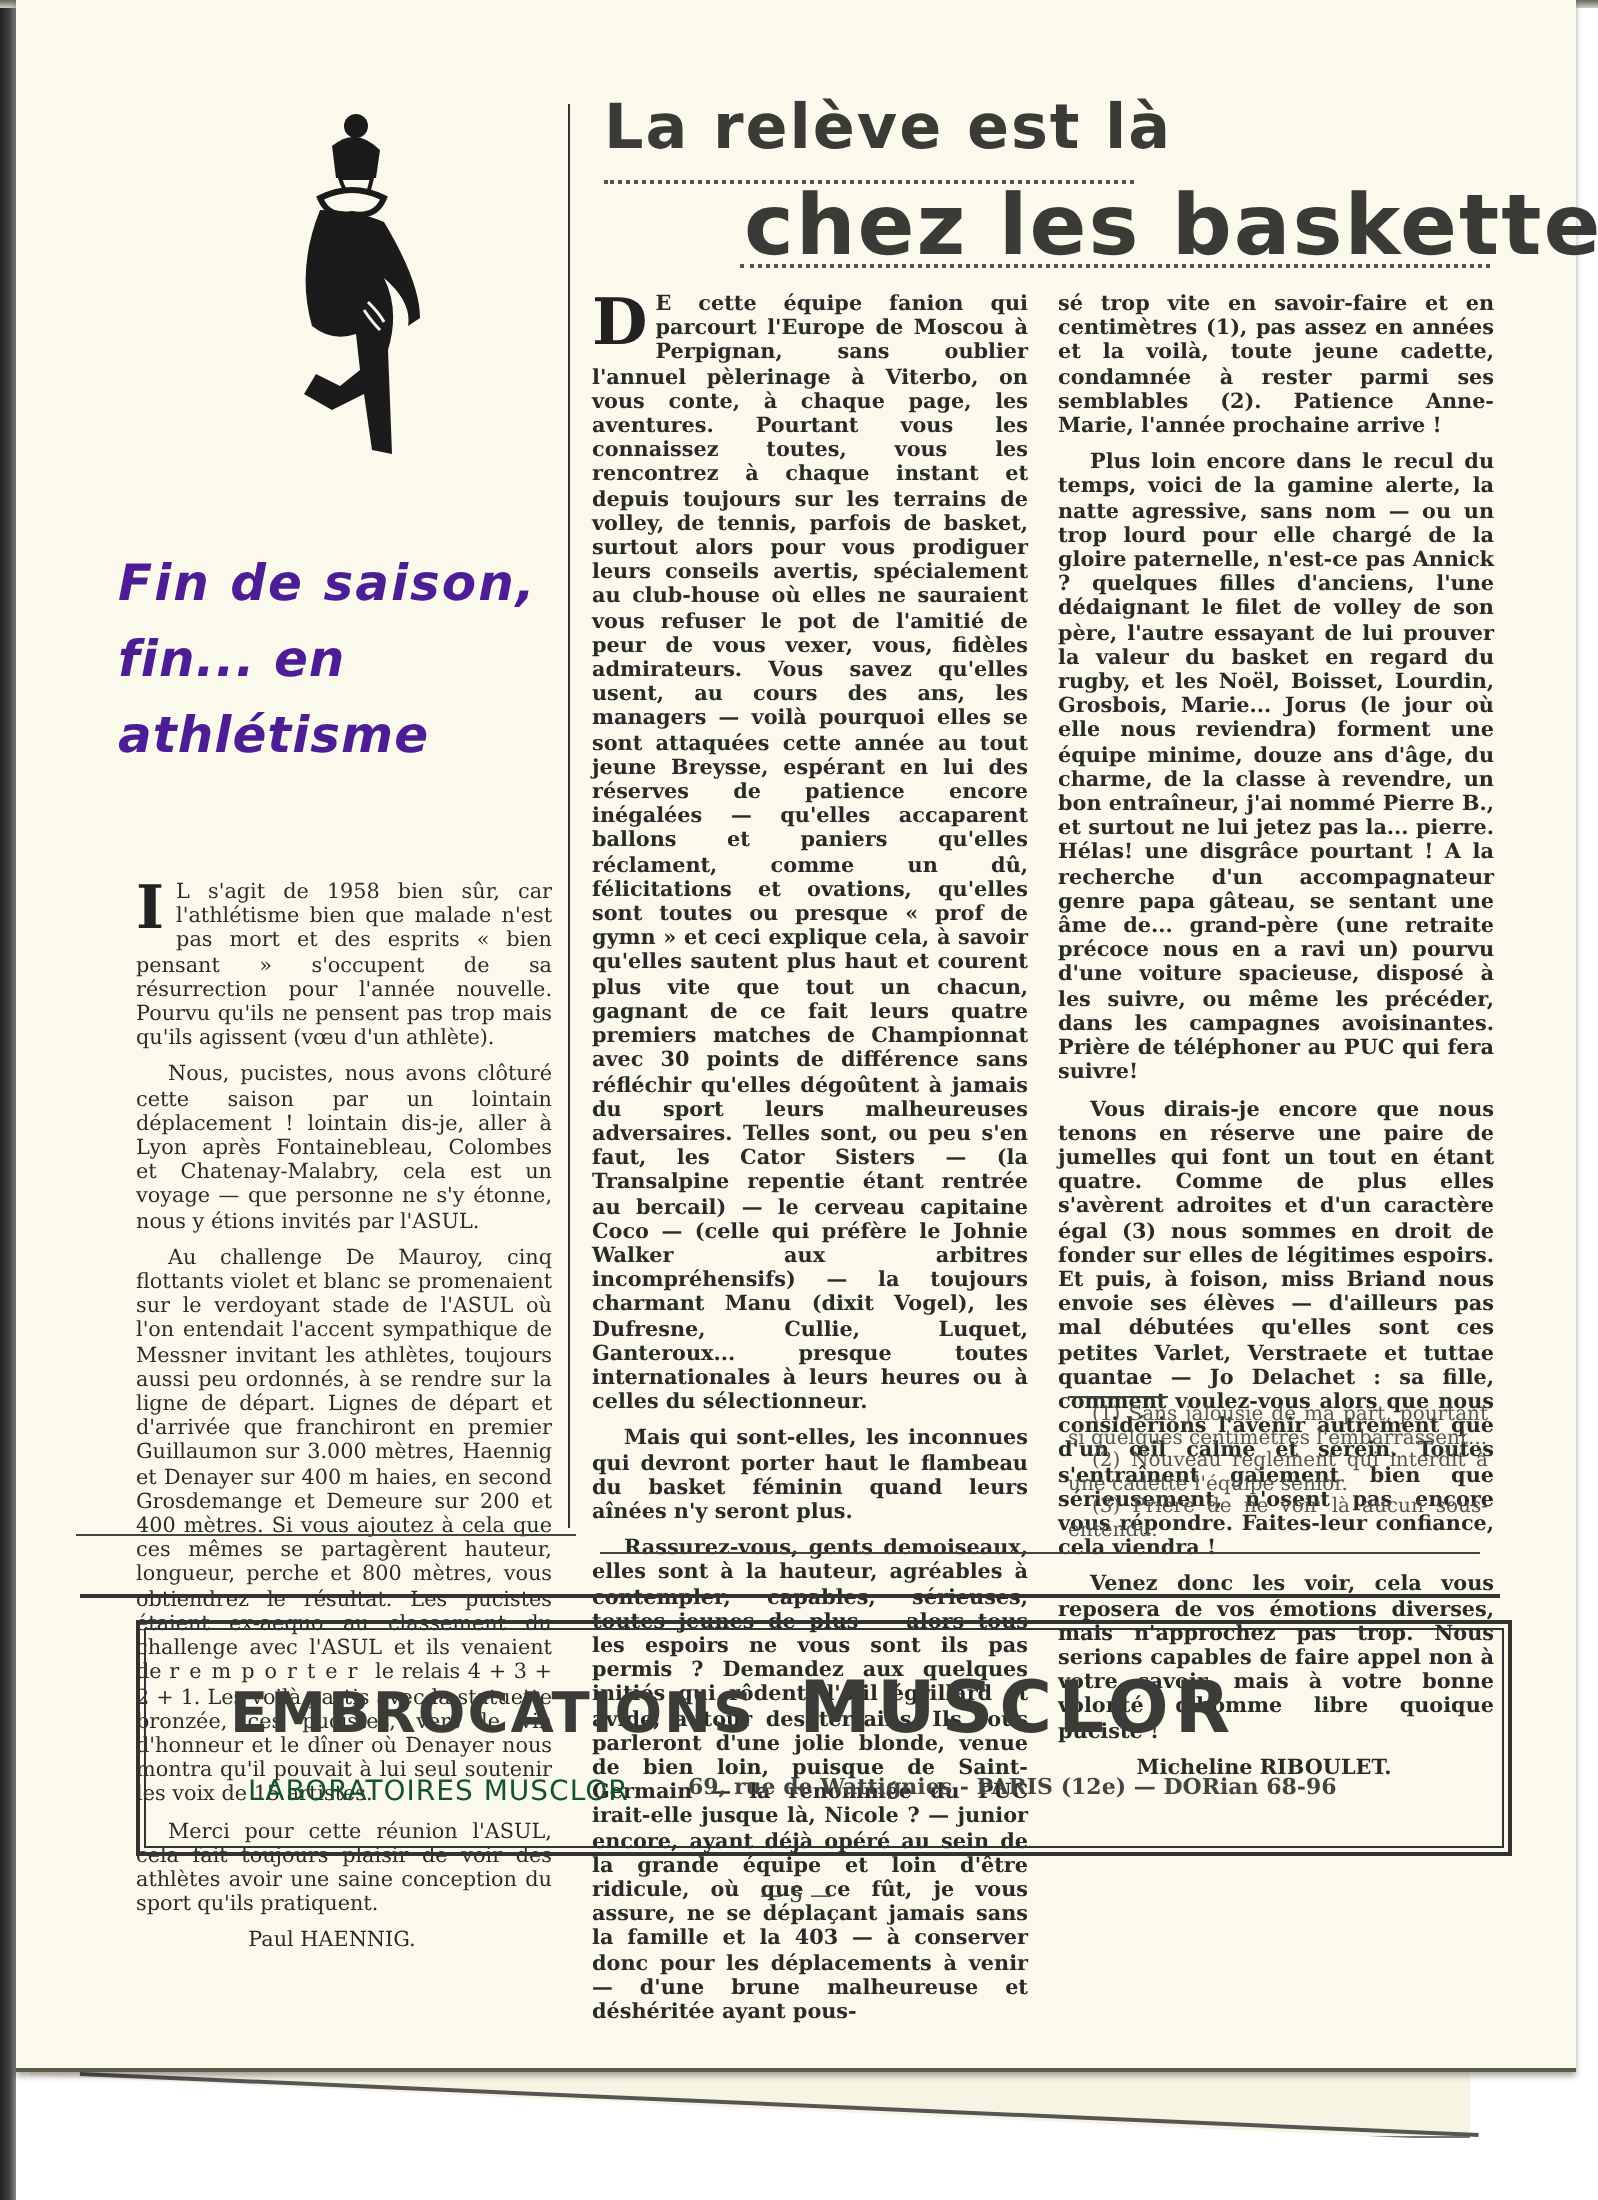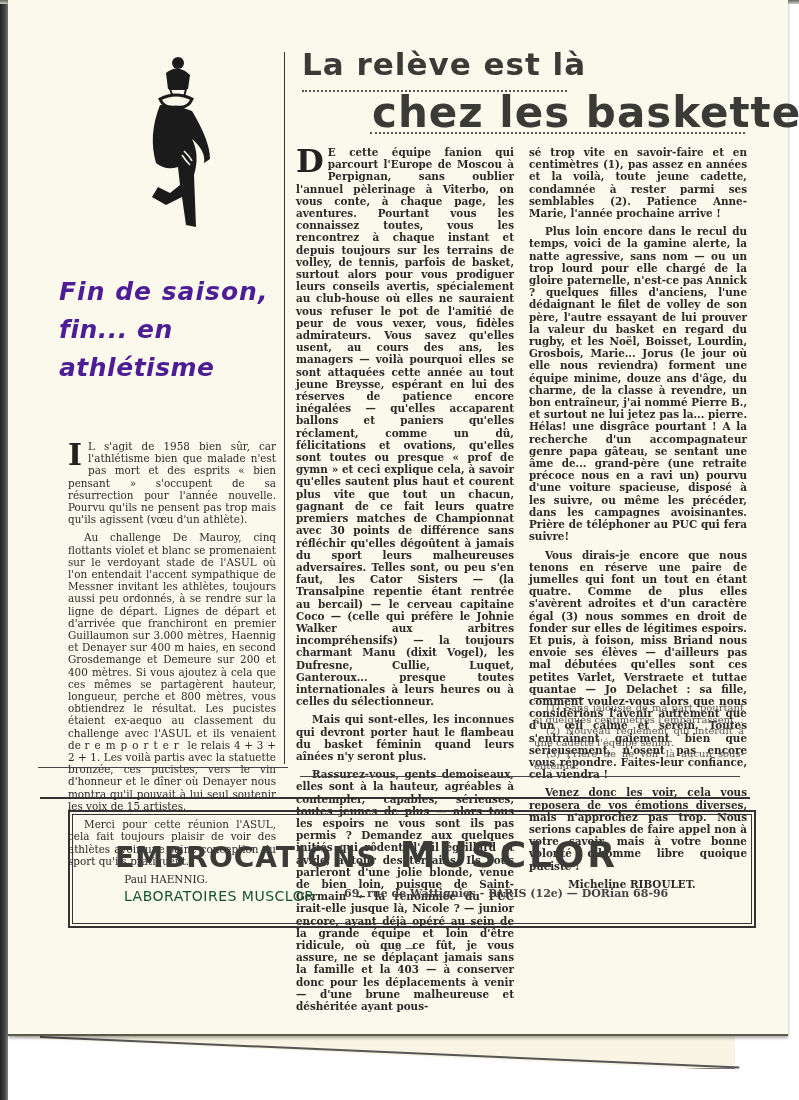--- a/index.html
+++ b/index.html
@@ -75,20 +75,21 @@
 
 <div class="left-title">
   <span class="l1">Fin de saison,</span>
   <span class="l2">fin... en athlétisme</span>
 </div>
 
 <div class="col-rule"></div>
 
 <div class="col col-left">
   <p class="noind"><span class="dropcap-i">I</span><span>L s'agit de 1958 bien sûr, car l'athlétisme bien que malade n'est pas mort et des esprits « bien pensant » s'occupent de sa résurrection pour l'année nouvelle. Pourvu qu'ils ne pensent pas trop mais qu'ils agissent (vœu d'un athlète).</span></p>
+  <p>Nous, pucistes, nous avons clôturé cette saison par un lointain déplacement ! lointain dis-je, aller à Lyon après Fontainebleau, Colombes et Chatenay-Malabry, cela est un voyage — que personne ne s'y étonne, nous y étions invités par l'ASUL.</p>
   <p><span>Au challenge De Mauroy, cinq flottants violet et blanc se promenaient sur le verdoyant stade de l'ASUL où l'on entendait l'accent sympathique de Messner invitant les athlètes, toujours aussi peu ordonnés, à se rendre sur la ligne de départ. Lignes de départ et d'arrivée que franchiront en premier Guillaumon sur 3.000 mètres, Haennig et Denayer sur 400 m haies, en second Grosdemange et Demeure sur 200 et 400 mètres. Si vous ajoutez à cela que ces mêmes se partagèrent hauteur, longueur, perche et 800 mètres, vous obtiendrez le résultat. Les pucistes étaient ex-aequo au classement du challenge avec l'ASUL et ils venaient de </span><span class="spaced">remporter</span><span> le relais 4 + 3 + 2 + 1. Les voilà partis avec la statuette bronzée, ces pucistes, vers le vin d'honneur et le dîner où Denayer nous montra qu'il pouvait à lui seul soutenir les voix de 15 artistes.</span></p>
   <p>Merci pour cette réunion l'ASUL, cela fait toujours plaisir de voir des athlètes avoir une saine conception du sport qu'ils pratiquent.</p>
   <p class="sig">Paul HAENNIG.</p>
 </div>
 
 <div class="main-title">
   <span class="t1">La relève est là</span>
   <span class="t2">chez les basketteuses</span>
 </div>
 <div class="wavy w1"></div>

